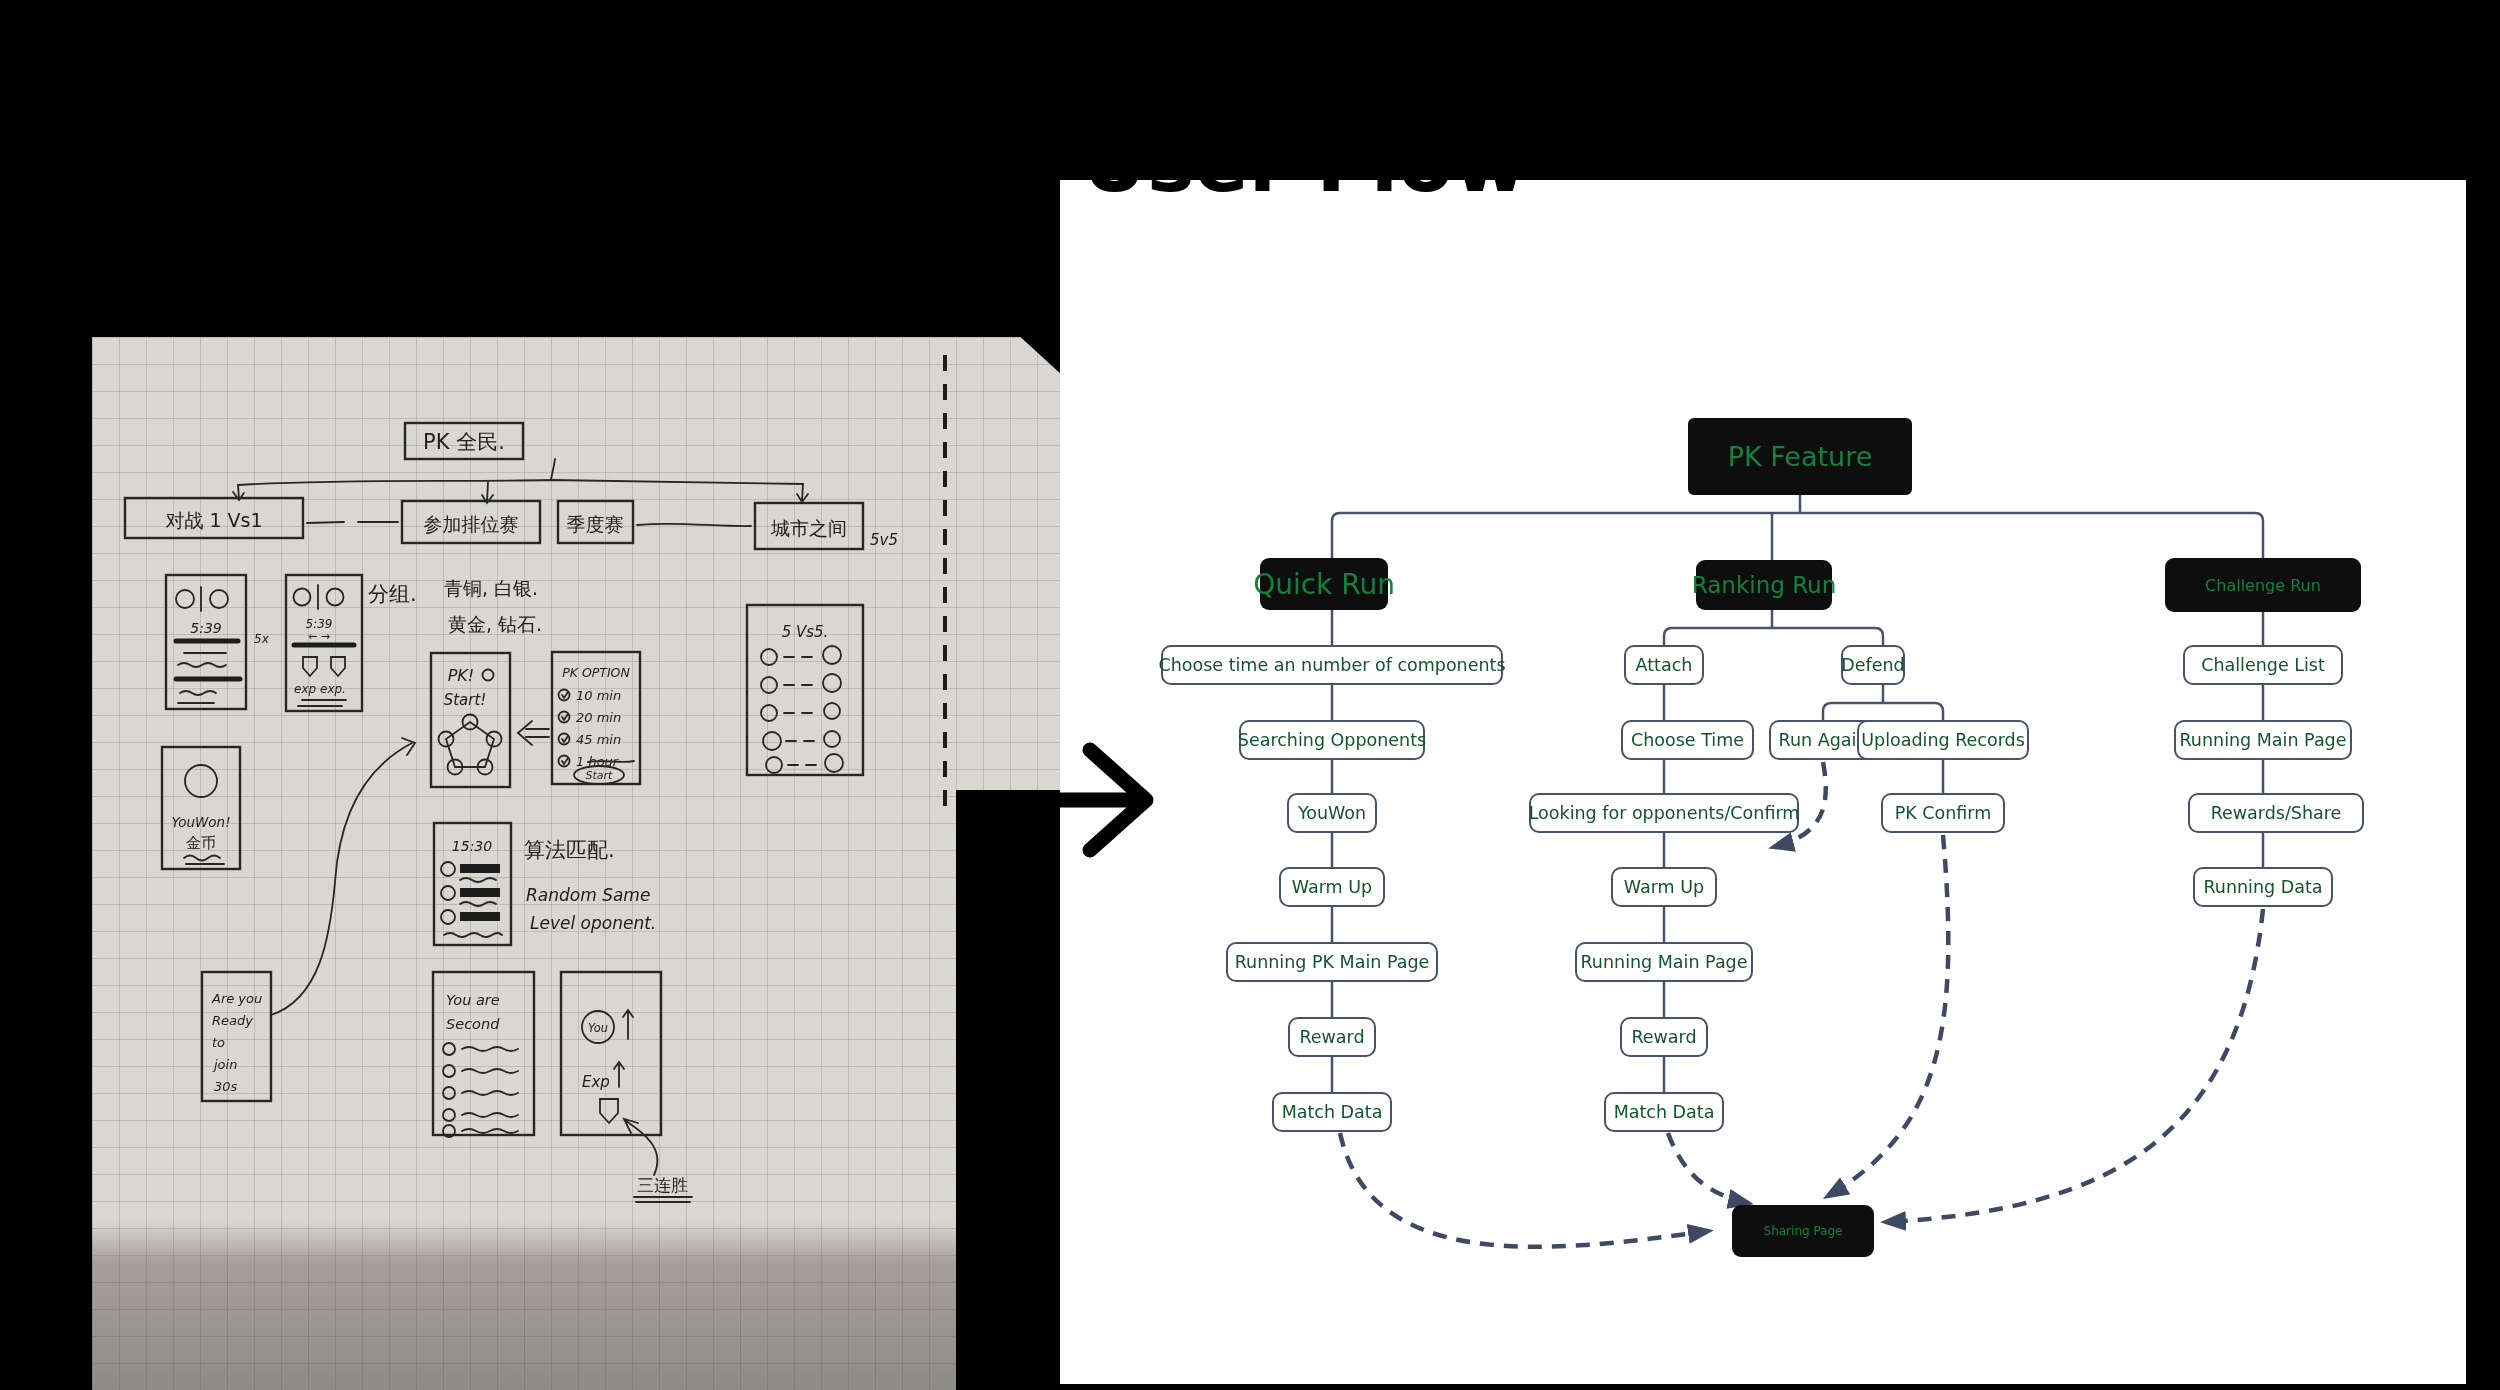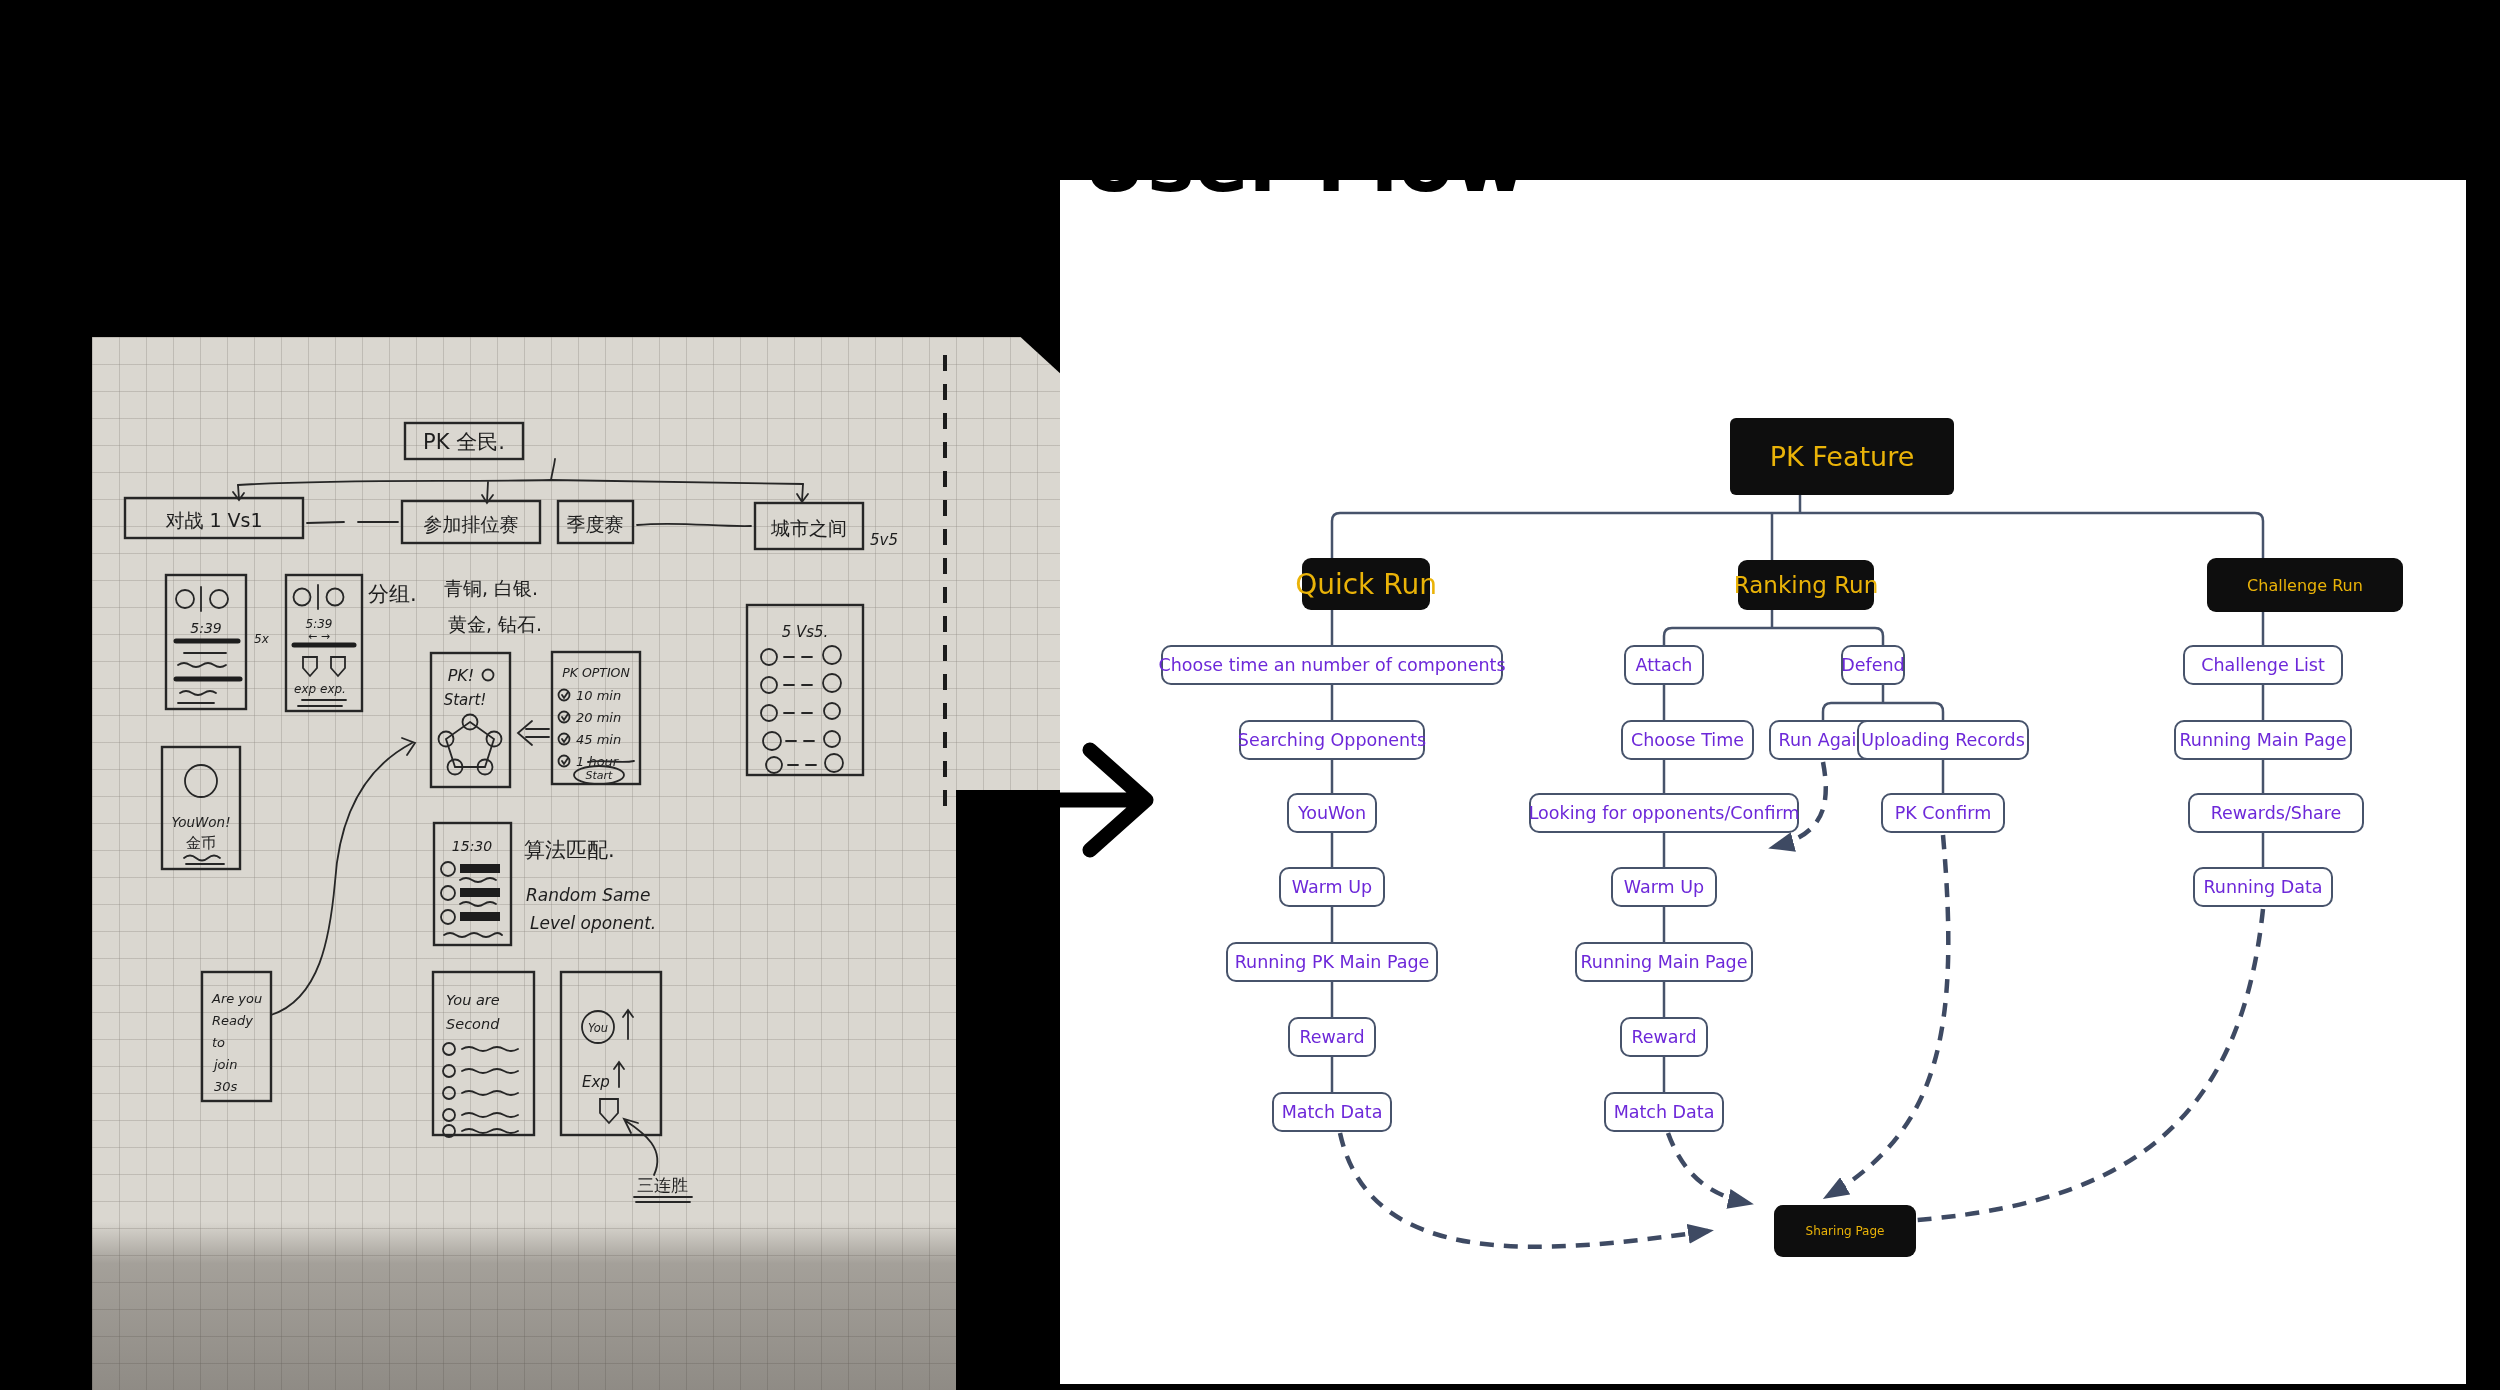--- a/index.html
+++ b/index.html
@@ -26,23 +26,23 @@
   .sk-bold{fill:none;stroke:#1d1d1d;stroke-width:5px;stroke-linecap:round;}
   .sk-text{fill:#1d1d1d;}
   .hand{font-style:italic;}
   
   .panel{position:absolute;left:1060px;top:180px;width:1406px;height:1204px;
          background:#fff;overflow:hidden;}
   .cut-title{position:absolute;left:22px;top:-56px;font-size:80px;line-height:80px;
          font-weight:bold;color:#000;white-space:nowrap;z-index:3;}
   .conn{position:absolute;left:0;top:0;z-index:1;}
   .fnode{position:absolute;height:40px;border:2.5px solid #47536b;border-radius:10px;
-         background:#fff;color:#6d28d9;font-size:17.5px;display:flex;align-items:center;
+         background:#fff;color:#14532d;font-size:17.5px;display:flex;align-items:center;
          justify-content:center;white-space:nowrap;box-sizing:border-box;z-index:2;}
-  .fdark{background:#0e0e0e;color:#eab308;border:none;border-radius:9px;margin-left:42px;}
+  .fdark{background:#0e0e0e;color:#15803d;border:none;border-radius:9px;}
   
   .big-arrow{position:absolute;left:1030px;top:740px;z-index:5;}
 </style>
 </head>
 <body>
 
 <div class="stage">
 
   <div class="paper-ext"></div>
   <div class="paper">

